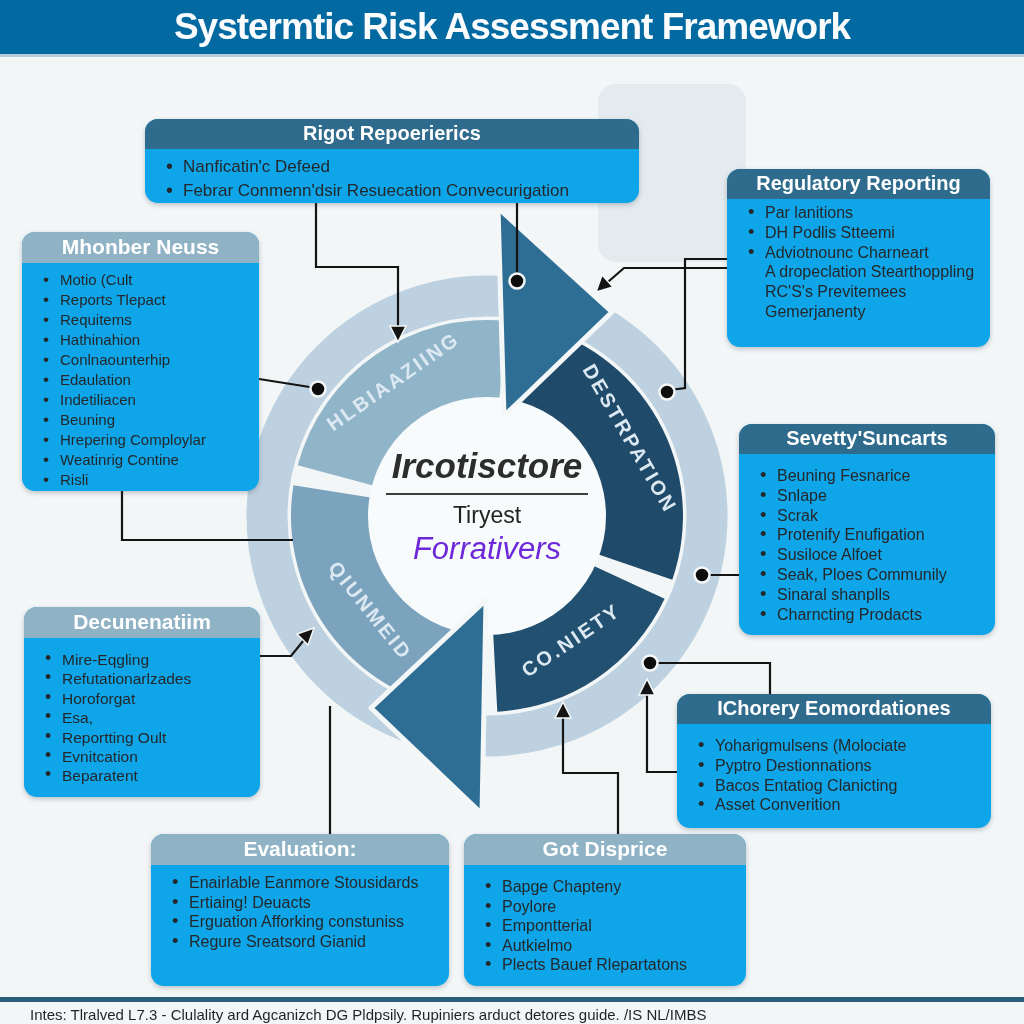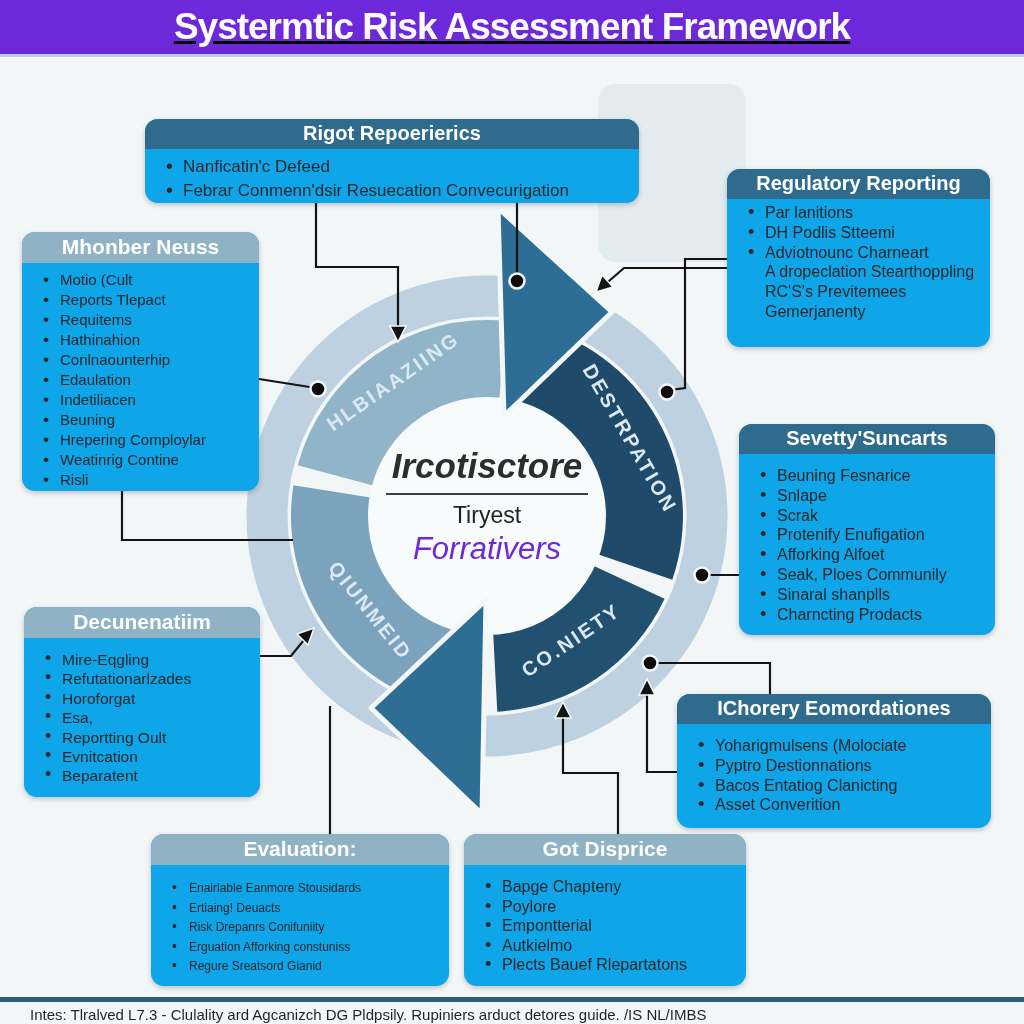--- a/index.html
+++ b/index.html
@@ -5,22 +5,22 @@
   html,body{margin:0;padding:0;}
   body{
     width:1024px;height:1024px;position:relative;overflow:hidden;
     background:#f3f6f7;
     font-family:"Liberation Sans","DejaVu Sans",sans-serif;
     -webkit-font-smoothing:antialiased;
   }
   
   .titlebar{
     position:absolute;left:0;top:0;width:1024px;height:54px;
-    background:#6d28d9;border-bottom:3px solid #b6cdd8;
-    display:flex;align-items:center;justify-content:center;z-index:3;text-decoration:underline;
+    background:#0369a1;border-bottom:3px solid #b6cdd8;
+    display:flex;align-items:center;justify-content:center;z-index:3;
   }
   .titlebar h1{
     margin:0;color:#fafcfd;font-size:37px;font-weight:bold;letter-spacing:-1px;
   }
   
   .deco-panel{
     position:absolute;left:598px;top:84px;width:148px;height:178px;
     background:#e4ebef;border-radius:18px;z-index:0;
   }
   
@@ -38,21 +38,21 @@
   .box li{position:relative;padding-left:24px;}
   .box li::before{content:"•";position:absolute;left:7px;top:-1px;font-size:1.15em;}
   .box li.no-bullet::before{content:"";}
   
   #box-rigot ul{font-size:17px;line-height:24px;padding-top:6px;}
   #box-mhonber ul{font-size:15px;line-height:20px;padding-top:7px;}
   #box-regulatory ul{font-size:16px;line-height:19.8px;padding-top:4px;}
   #box-severity ul{font-size:16px;line-height:19.8px;padding-top:12px;}
   #box-decunenatim ul{font-size:15.5px;line-height:19.4px;padding-top:12px;}
   #box-ichorery ul{font-size:16px;line-height:19.8px;padding-top:12px;}
-  #box-evaluation ul{font-size:12px;line-height:19.6px;padding-top:8px;margin-top:6px;}
+  #box-evaluation ul{font-size:16px;line-height:19.6px;padding-top:8px;}
   #box-got ul{font-size:16px;line-height:19.6px;padding-top:12px;}
   
   .cycle-center{
     position:absolute;left:377px;top:446px;width:220px;text-align:center;z-index:2;
   }
   .cycle-center .l1{
     display:inline-block;font-size:35px;font-weight:bold;color:#2d2d2d;
     border-bottom:2px solid #3e3e3e;padding:0 6px 7px;font-style:italic;
   }
   .cycle-center .l2{font-size:23px;color:#222;margin-top:7px;}
@@ -173,21 +173,21 @@
     </ul>
 </div>
 
 <div class="box" id="box-severity" style="left:739px;top:424px;width:256px;height:211px;">
   <div class="hd dark">Sevetty'Suncarts</div>
   <ul>
       <li>Beuning Fesnarice</li>
       <li>Snlape</li>
       <li>Scrak</li>
       <li>Protenify Enufigation</li>
-      <li>Afforking Alfoet</li>
+      <li>Susiloce Alfoet</li>
       <li>Seak, Ploes Communily</li>
       <li>Sinaral shanplls</li>
       <li>Charncting Prodacts</li>
     </ul>
 </div>
 
 <div class="box" id="box-decunenatim" style="left:24px;top:607px;width:236px;height:190px;">
   <div class="hd light">Decunenatiim</div>
   <ul>
       <li>Mire-Eqgling</li>
@@ -208,21 +208,20 @@
       <li>Bacos Entatiog Clanicting</li>
       <li>Asset Converition</li>
     </ul>
 </div>
 
 <div class="box" id="box-evaluation" style="left:151px;top:834px;width:298px;height:152px;">
   <div class="hd light">Evaluation:</div>
   <ul>
       <li>Enairlable Eanmore Stousidards</li>
       <li>Ertiaing! Deuacts</li>
-      <li>Risk Drepanrs Conifuniity</li>
       <li>Erguation Afforking constuniss</li>
       <li>Regure Sreatsord Gianid</li>
     </ul>
 </div>
 
 <div class="box" id="box-got" style="left:464px;top:834px;width:282px;height:152px;">
   <div class="hd light">Got Disprice</div>
   <ul>
       <li>Bapge Chapteny</li>
       <li>Poylore</li>

